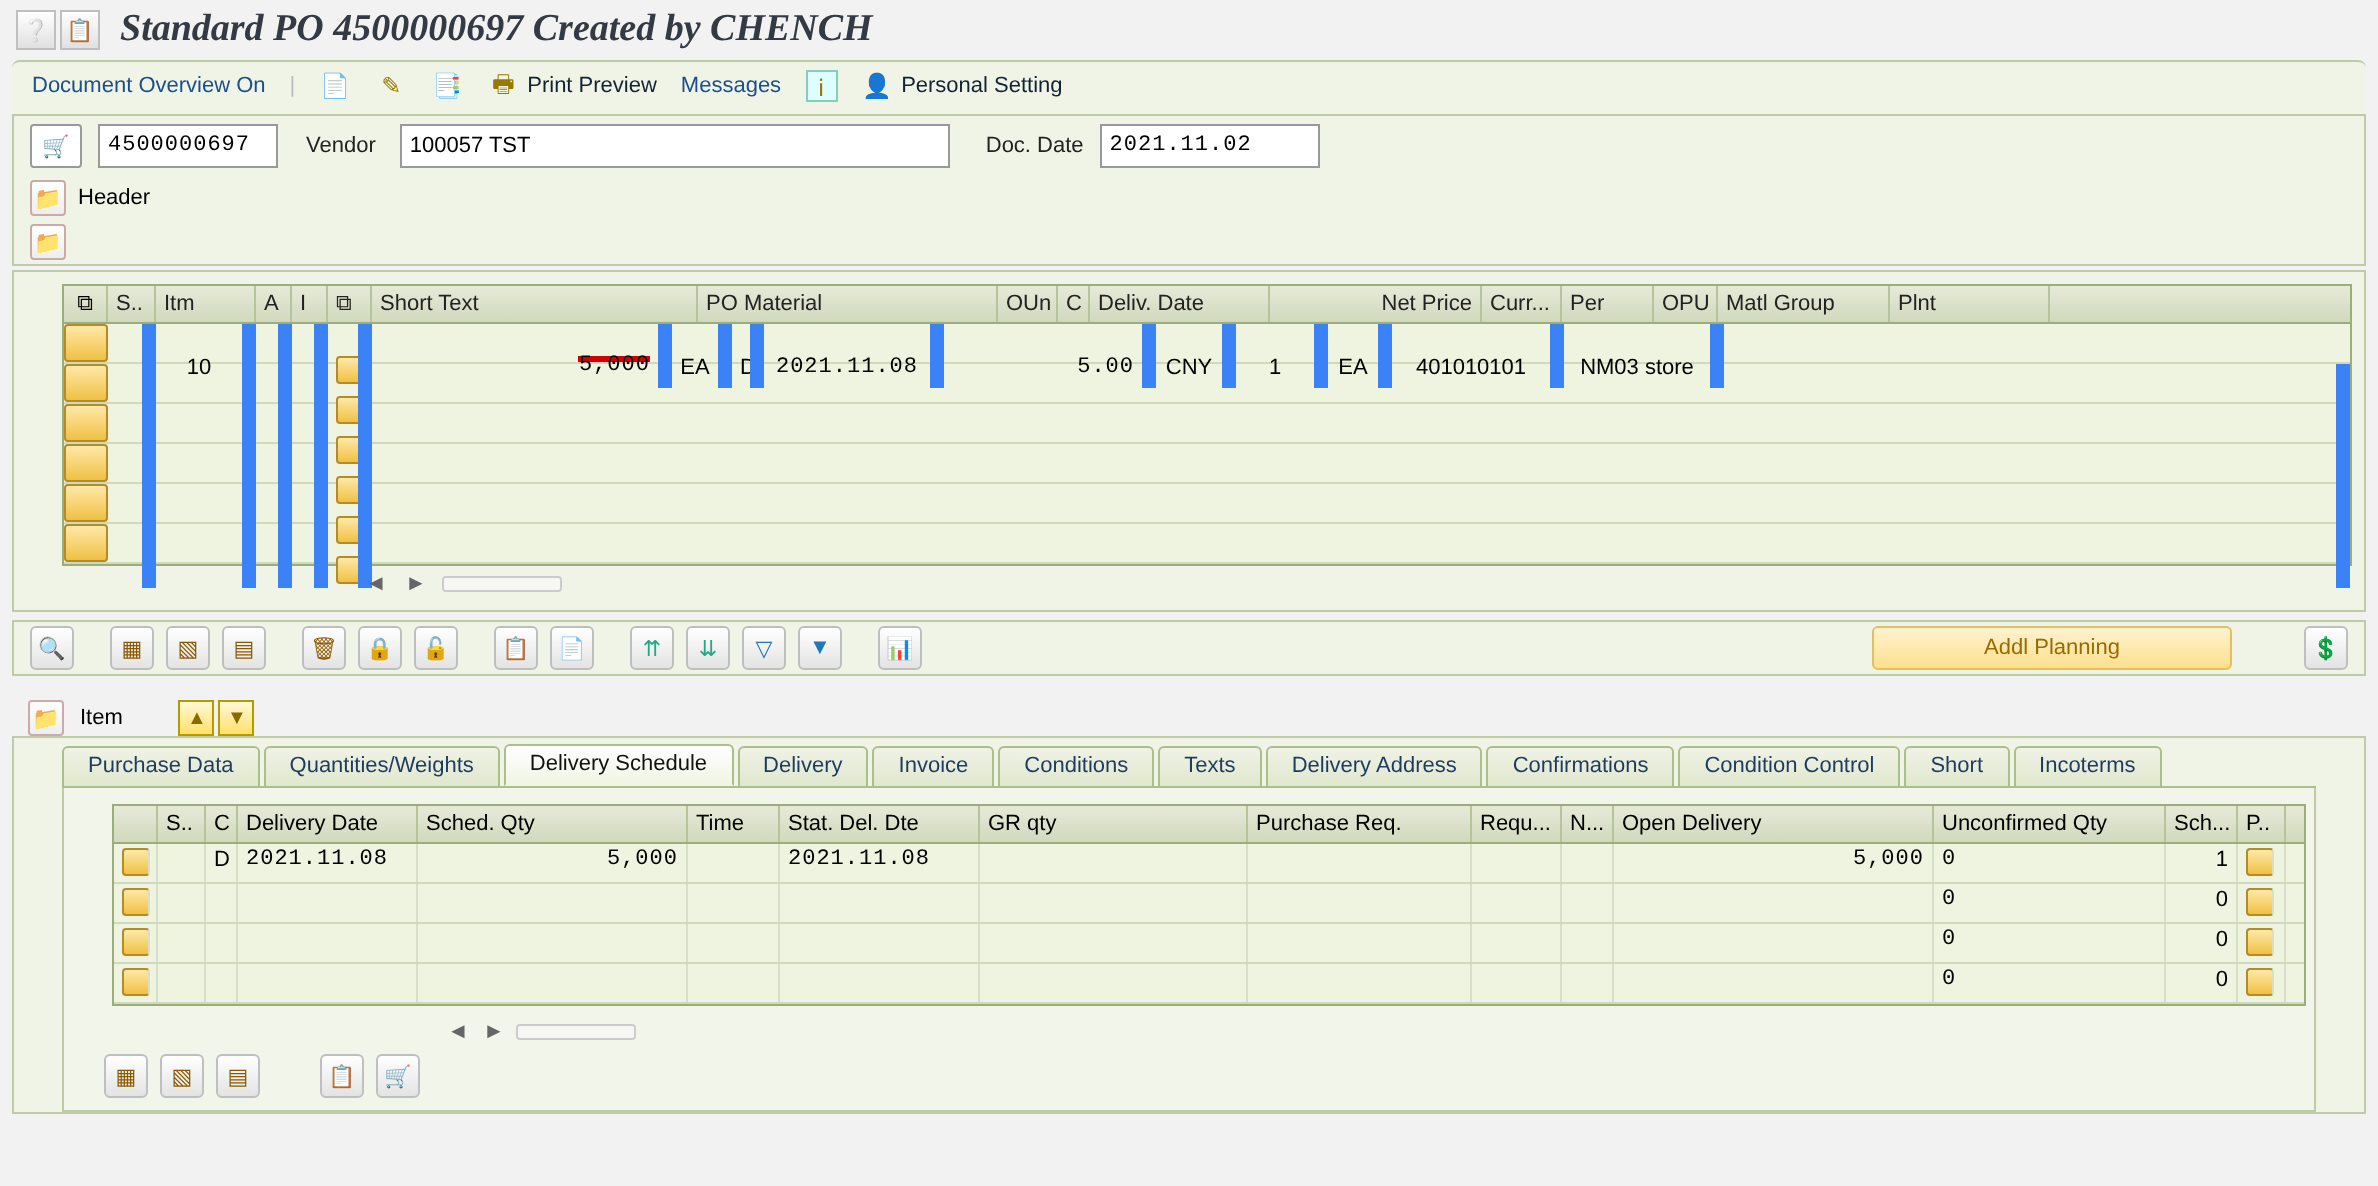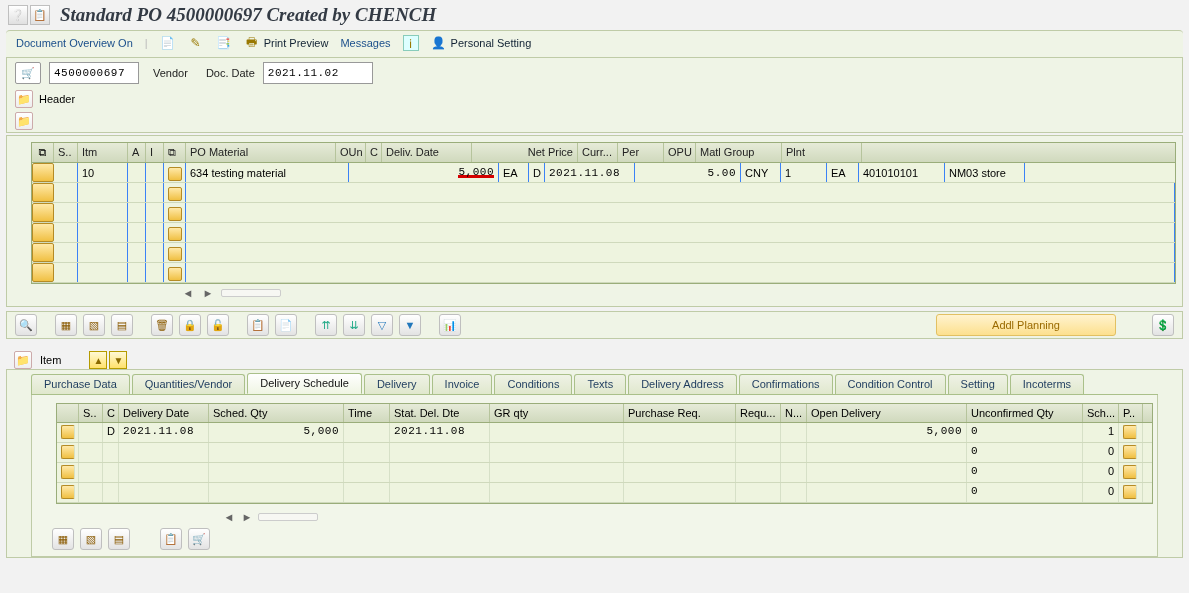--- a/index.html
+++ b/index.html
@@ -36,21 +36,21 @@
   .toggle-ic { width:18px; height:18px; border:1px solid #caa; background:linear-gradient(#fff,#eee); display:flex; align-items:center; justify-content:center; color:#995500; border-radius:2px;}
   .hdr-bar2 { display:flex; align-items:center; gap:6px; padding: 2px 8px; background:#eff4e6; margin:0 6px; border-left:1px solid #bfcba7; border-right:1px solid #bfcba7; border-bottom: 1px solid #bfcba7;}
   
   
   .item-grid-wrap { margin: 2px 6px 0 6px; background:#eff4e6; border:1px solid #bfcba7; padding: 6px 6px 6px 24px;}
   .item-grid { background:#d4ddc3; border:1px solid #9aad7a; }
   .grid-head { display:flex; background: linear-gradient(#e6ebd8,#d0d9bd); border-bottom:1px solid #9aad7a; }
   .grid-head .gh { border-right:1px solid #b6c49c; padding:3px 4px; color:#222; white-space:nowrap; overflow:hidden;}
   .grid-body { }
   .grid-row { display:flex; background:#eef4df; border-bottom:1px solid #cfd9bc; height:20px; }
-  .grid-row .cell { border-right:1px solid #3b82f6; padding:4px 4px; white-space:nowrap; overflow:hidden;}
+  .grid-row .cell { border-right:7px solid #3b82f6; padding:16px 4px; white-space:nowrap; overflow:hidden;text-align:center;}
   .row-sel { width:22px; background: linear-gradient(#ffe9a8,#f0c043); border:1px solid #b58b25; border-radius:2px; }
   .row-sel-hd { width:22px; border-right:1px solid #b6c49c; display:flex; align-items:center; justify-content:center;}
   .anno { border-bottom:3px solid #d40000; display:inline-block; line-height:11px;}
   
   
   .item-tb { display:flex; align-items:center; gap:6px; margin: 4px 6px 0 6px; background:#eff4e6; border:1px solid #bfcba7; padding: 2px 8px;}
   .icbtn { width:22px; height:22px; border:1px solid #bfbfbf; background:linear-gradient(#fff,#e3e3e3); border-radius:3px; display:flex; align-items:center; justify-content:center; font-size:11px; color:#8a5a00;}
   .icbtn+.icbtn { margin-left: 0;}
   .addl-btn { margin-left:auto; width:180px; height:22px; border:1px solid #e2c062; border-radius:3px; background:linear-gradient(#fff3cf,#fde08e); color:#9a6a00; display:flex; align-items:center; justify-content:center;}
   .dollar-ic { width:22px; height:22px; border:1px solid #bfbfbf; background:linear-gradient(#fff,#e3e3e3); border-radius:3px; display:flex; align-items:center; justify-content:center; font-size:11px; color:#0a5a99; margin-left:30px;}
@@ -113,20 +113,21 @@
   <span class="tb-item">
     <span class="small-ic">👤</span>
     <span>Personal Setting</span>
   </span>
 </div>
 
 <div class="sel-row">
   <div class="cart-btn">🛒</div>
   <div class="fld fld-num mono">4500000697</div>
   <span class="lbl" style="margin-left:6px;">Vendor</span>
+  <div class="fld fld-vendor">100057 TST</div>
   <span class="lbl" style="margin-left:10px;">Doc. Date</span>
   <div class="fld fld-date mono">2021.11.02</div>
 </div>
 
 <div class="hdr-bar">
   <div class="toggle-ic">📁</div>
   <span>Header</span>
 </div>
 <div class="hdr-bar2">
   <div class="toggle-ic">📁</div>
@@ -134,20 +135,21 @@
 
 <div class="item-grid-wrap">
   <div class="item-grid">
     <div class="grid-head">
       <div class="row-sel-hd">⧉</div>
       <div class="gh" style="width:24px">S..</div>
       <div class="gh" style="width:50px">Itm</div>
       <div class="gh" style="width:18px">A</div>
       <div class="gh" style="width:18px">I</div>
       <div class="gh" style="width:22px">⧉</div>
+      <div class="gh" style="width:163px">Short Text</div>
       <div class="gh" style="width:150px">PO Material</div>
       <div class="gh" style="width:30px">OUn</div>
       <div class="gh" style="width:16px">C</div>
       <div class="gh" style="width:90px">Deliv. Date</div>
       <div class="gh" style="width:106px;text-align:right">Net Price</div>
       <div class="gh" style="width:40px">Curr...</div>
       <div class="gh" style="width:46px">Per</div>
       <div class="gh" style="width:32px">OPU</div>
       <div class="gh" style="width:86px">Matl Group</div>
       <div class="gh" style="width:80px">Plnt</div>
@@ -155,21 +157,20 @@
     <div class="grid-body">
       <div class="grid-row">
         <div class="row-sel"></div>
         <div class="cell" style="width:24px"></div>
         <div class="cell" style="width:50px">10</div>
         <div class="cell" style="width:18px"></div>
         <div class="cell" style="width:18px"></div>
         <div class="cell" style="width:22px">
             <div class="sq-gold"></div>
           </div>
-        <div class="cell" style="width:163px">634 testing material</div>
         <div class="cell ta-r" style="width:150px">
             <span class="anno mono">5,000</span>
           </div>
         <div class="cell" style="width:30px">EA</div>
         <div class="cell" style="width:16px">D</div>
         <div class="cell mono" style="width:90px">2021.11.08</div>
         <div class="cell ta-r mono" style="width:106px">5.00</div>
         <div class="cell" style="width:40px">CNY</div>
         <div class="cell" style="width:46px">1</div>
         <div class="cell" style="width:32px">EA</div>
@@ -270,30 +271,30 @@
   <span>Item</span>
   <div class="nav-btns" style="margin-left:20px;">
     <div class="nav-up">▲</div>
     <div class="nav-down">▼</div>
   </div>
 </div>
 
 <div class="tabs-wrap">
   <div class="tabs">
     <div class="tab">Purchase Data</div>
-    <div class="tab">Quantities/Vendor</div>
+    <div class="tab">Quantities/Weights</div>
     <div class="tab active">Delivery Schedule</div>
     <div class="tab">Delivery</div>
     <div class="tab">Invoice</div>
     <div class="tab">Conditions</div>
     <div class="tab">Texts</div>
     <div class="tab">Delivery Address</div>
     <div class="tab">Confirmations</div>
     <div class="tab">Condition Control</div>
-    <div class="tab">Setting</div>
+    <div class="tab">Short</div>
     <div class="tab">Incoterms</div>
   </div>
 
   <div class="sched-box">
     <div class="sched-grid">
       <div class="sgh">
         <div style="width:22px"></div>
         <div style="width:24px">S..</div>
         <div style="width:16px">C</div>
         <div style="width:90px">Delivery Date</div>

